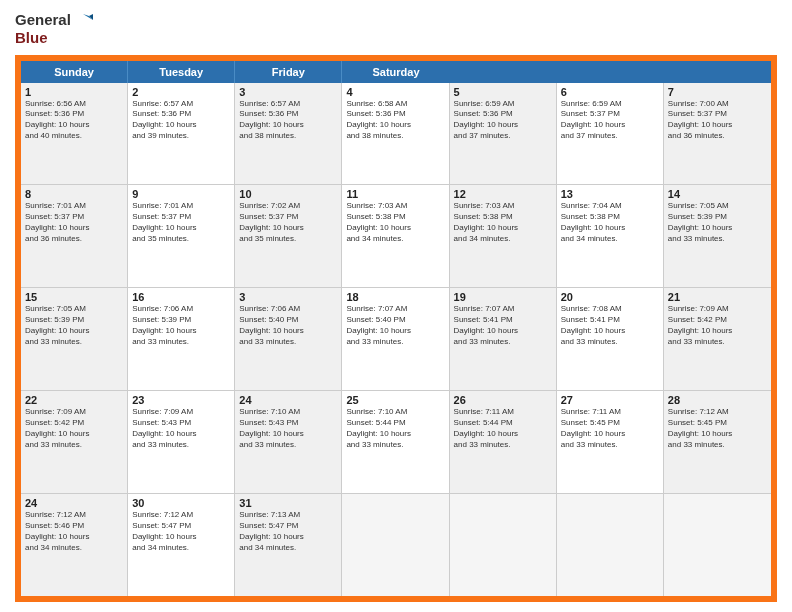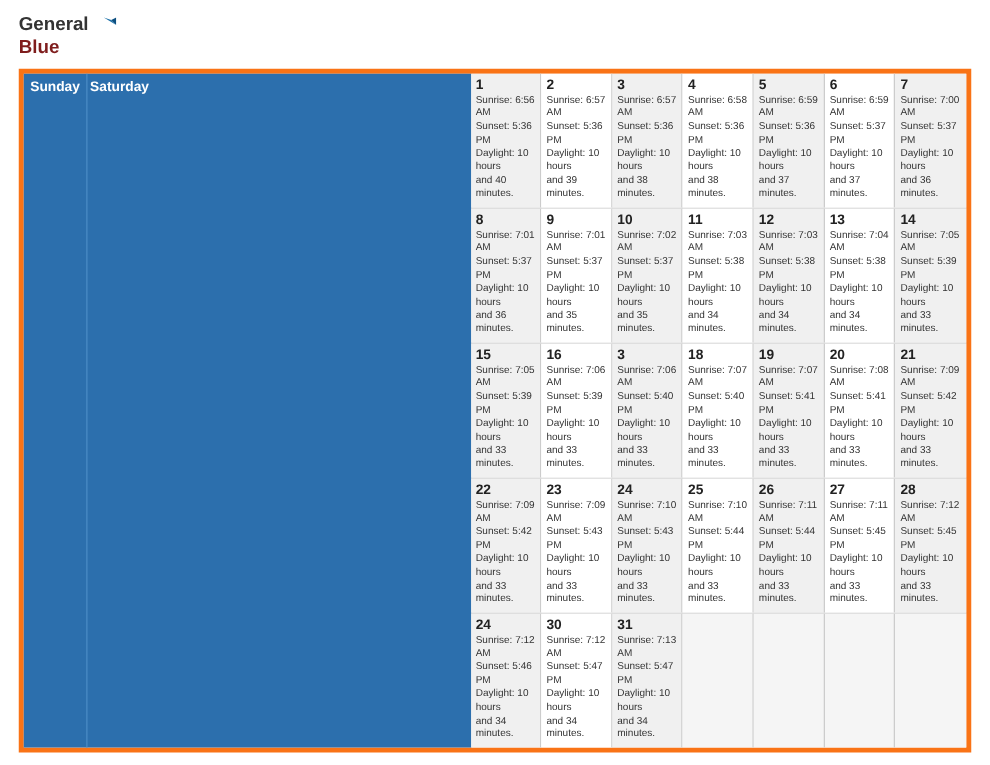--- a/index.html
+++ b/index.html
@@ -36,22 +36,22 @@
       font-weight: bold;
       color: #222;
     }
     .subtitle {
       font-size: 13px;
       color: #555;
     }
     .calendar {
       flex: 1;
       display: flex;
-      flex-direction: row;
-      border: 4px solid #f97316;
+      flex-direction: column;
+      border: 6px solid #f97316;
     }
     .cal-header {
       display: grid;
       grid-template-columns: repeat(7, 1fr);
       background: #2c6fad;
     }
     .cal-header-cell {
       color: #fff;
       font-size: 11px;
       font-weight: bold;
@@ -114,20 +114,22 @@
   </div>
     <div class="title-block">
       <div class="month-title"></div>
       <div class="subtitle"></div>
     </div>
   </div>
 
   <div class="calendar">
     <div class="cal-header">
     <div class="cal-header-cell">Sunday</div>
+        <div class="cal-header-cell">Tuesday</div>
+        <div class="cal-header-cell">Friday</div>
         <div class="cal-header-cell">Saturday</div>
       </div>
     <div class="cal-body">
     <div class="cal-row">
           <div class="cal-cell shaded">
             <div class="day-num">1</div>
             <div class="cell-text">Sunrise: 6:56 AM<br>Sunset: 5:36 PM<br>Daylight: 10 hours<br>and 40 minutes.</div>
           </div>
           <div class="cal-cell">
             <div class="day-num">2</div>

